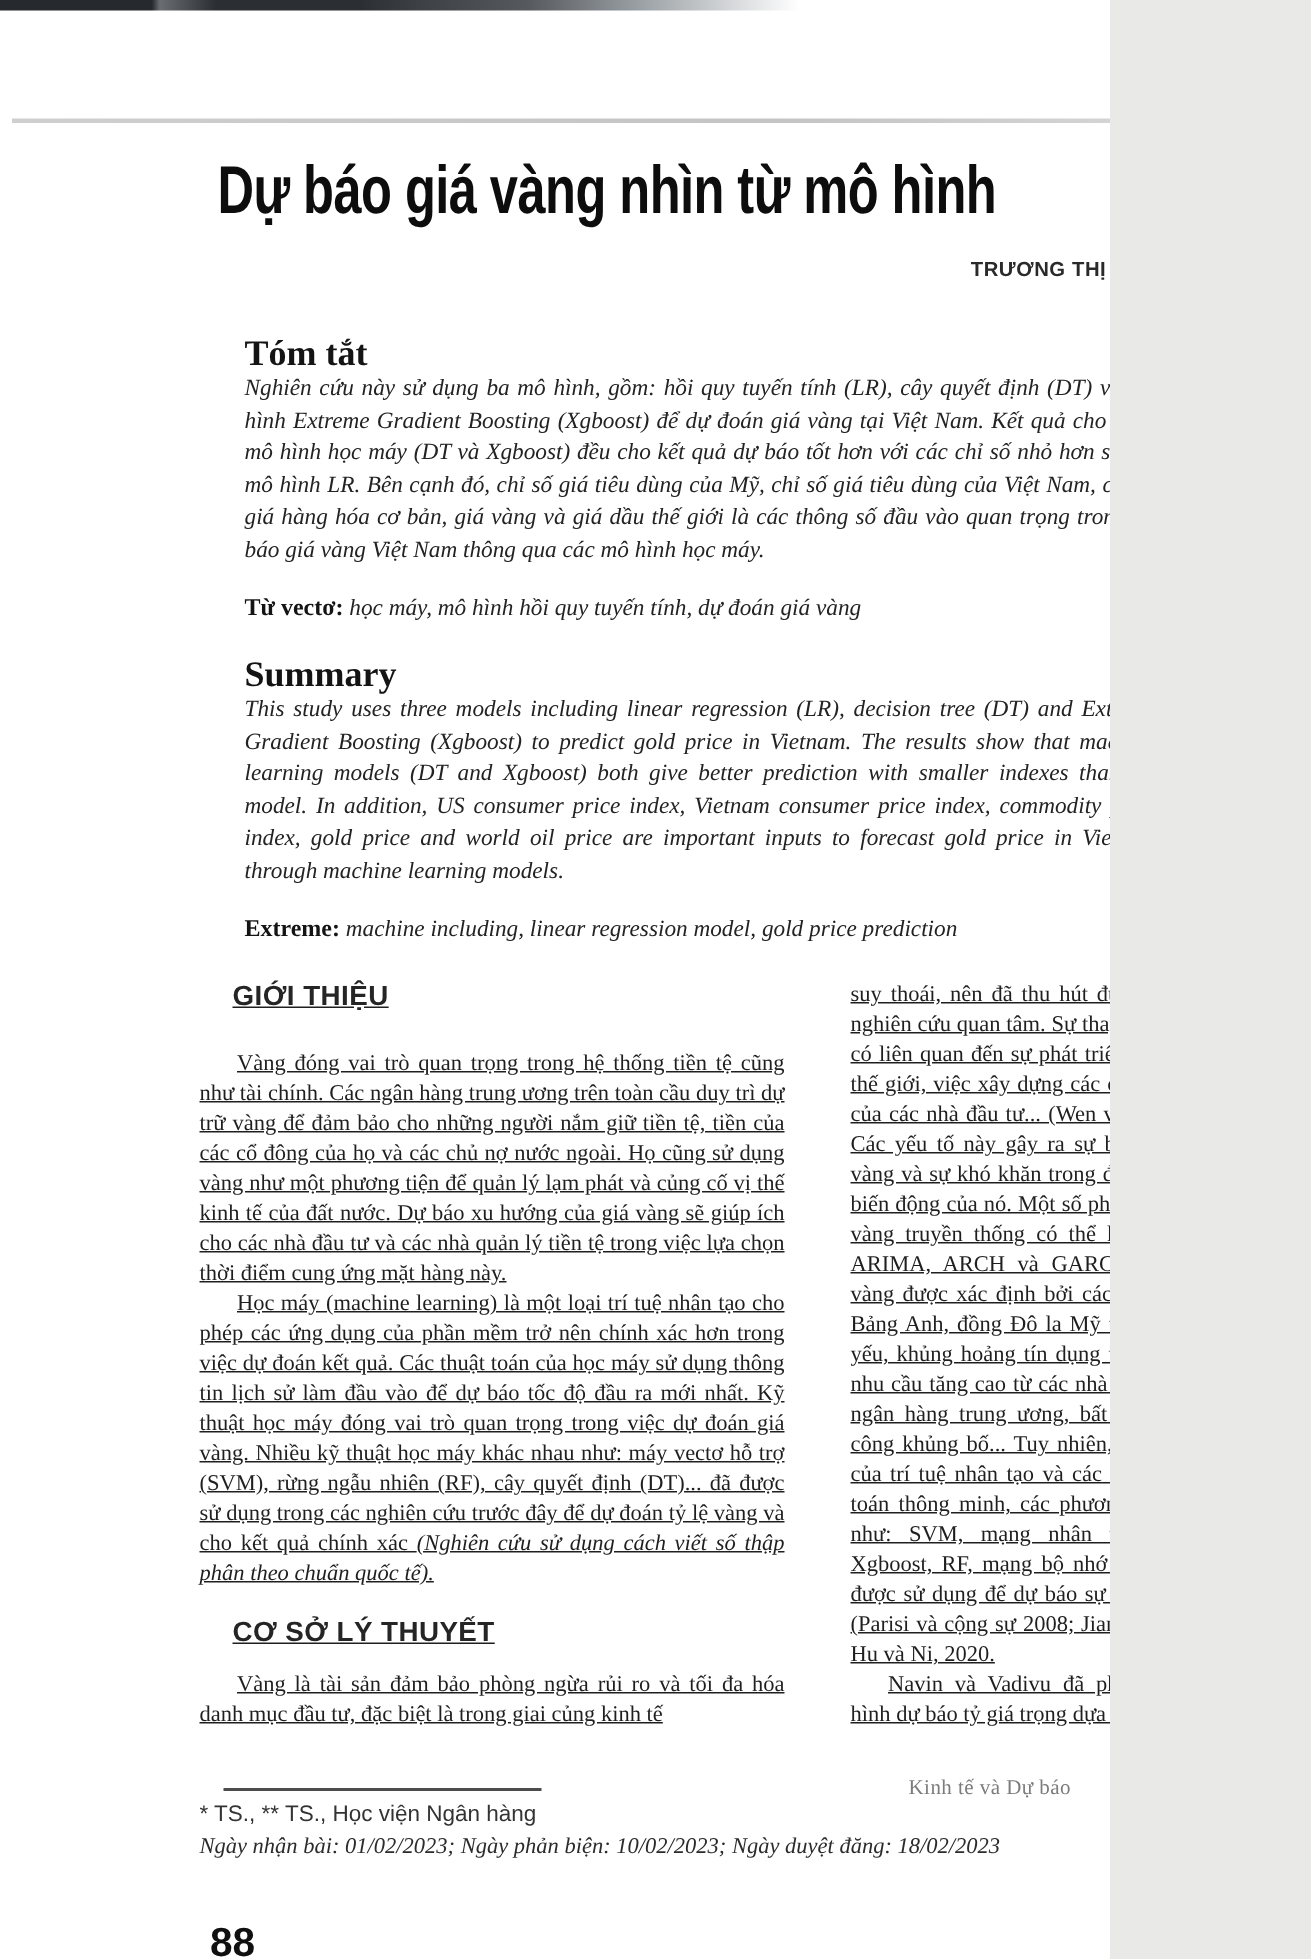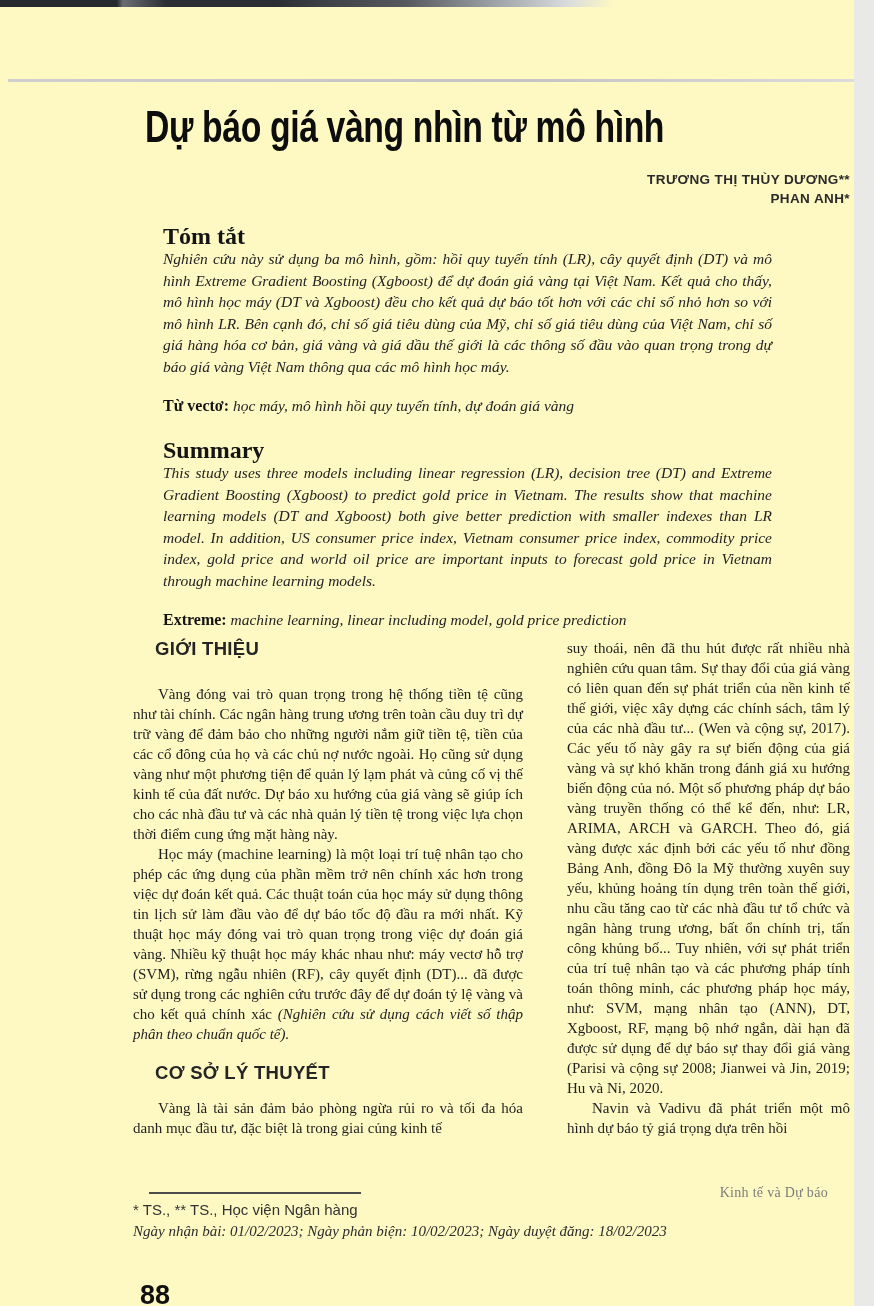--- a/index.html
+++ b/index.html
@@ -2,22 +2,22 @@
 <html lang="vi"><head>
 <meta charset="utf-8">
 <style>
   html,body{margin:0;padding:0;}
   body{
     width:874px;height:1306px;
     background:#e9e9e7;
     font-family:"Liberation Serif","DejaVu Serif",serif;
   }
   .page{
-    position:relative;width:854px;height:1306px;
-    background:#fef9c3;color:#1f1f1f;overflow:hidden;
+    position:relative;width:740px;height:1306px;
+    background:#ffffff;color:#1f1f1f;overflow:hidden;
   }
   
   .scan-top-edge{
     position:absolute;top:0;left:0;height:7px;width:72%;
     background:linear-gradient(90deg,
       #26292d 0%,#26292d 19%,#6a6e72 20%,#2b2e32 27%,#2b2e32 45%,
       #3c4044 52%,#56595d 66%,#9aa0a4 80%,#d8dadc 92%,rgba(216,218,220,0) 100%);
   }
   .header-rule{
     position:absolute;top:79px;left:8px;width:852px;height:3px;
@@ -33,21 +33,21 @@
     font-family:"Liberation Sans","DejaVu Sans",sans-serif;
     font-weight:bold;font-size:13.5px;line-height:19px;color:#2a2a2a;letter-spacing:0.4px;}
   
   .abs-block{margin:16px 78px 0 30px;}
   .abs-label{font-weight:bold;font-size:24px;line-height:24px;color:#141414;}
   .abs-text{font-style:italic;font-size:15.5px;line-height:21.5px;text-align:justify;color:#232323;}
   .kw-line{margin:18px 78px 0 30px;font-size:15.5px;line-height:21px;}
   .kw-line b{font-style:normal;font-weight:bold;color:#141414;font-size:16px;}
   .kw-line i{font-style:italic;color:#232323;}
   
-  .columns{margin-top:8px;display:flex;}
+  .columns{margin-top:23px;display:flex;text-decoration:underline;}
   .col-left{width:390px;}
   .col-gap{width:44px;flex:none;}
   .col-right{width:283px;}
   .sec-heading{font-family:"Liberation Sans","DejaVu Sans",sans-serif;
     font-weight:bold;font-size:18.5px;line-height:22px;color:#252525;
     letter-spacing:0.3px;margin:0 0 24px 22px;}
   .sec-heading.second{margin-top:18px;margin-bottom:14px;}
   .body-par{margin:0;font-size:15px;line-height:20px;text-align:justify;
     text-indent:25px;color:#1f1f1f;}
   .body-par em{font-style:italic;}
@@ -89,21 +89,21 @@
       <div class="abs-text">Nghiên cứu này sử dụng ba mô hình, gồm: hồi quy tuyến tính (LR), cây quyết định (DT) và mô hình Extreme Gradient Boosting (Xgboost) để dự đoán giá vàng tại Việt Nam. Kết quả cho thấy, mô hình học máy (DT và Xgboost) đều cho kết quả dự báo tốt hơn với các chỉ số nhỏ hơn so với mô hình LR. Bên cạnh đó, chỉ số giá tiêu dùng của Mỹ, chỉ số giá tiêu dùng của Việt Nam, chỉ số giá hàng hóa cơ bản, giá vàng và giá dầu thế giới là các thông số đầu vào quan trọng trong dự báo giá vàng Việt Nam thông qua các mô hình học máy.</div>
     </div>
 
     <p class="kw-line"><b>Từ vectơ:</b> <i>học máy, mô hình hồi quy tuyến tính, dự đoán giá vàng</i></p>
 
     <div class="abs-block" style="margin-top:22px;">
       <div class="abs-label">Summary</div>
       <div class="abs-text">This study uses three models including linear regression (LR), decision tree (DT) and Extreme Gradient Boosting (Xgboost) to predict gold price in Vietnam. The results show that machine learning models (DT and Xgboost) both give better prediction with smaller indexes than LR model. In addition, US consumer price index, Vietnam consumer price index, commodity price index, gold price and world oil price are important inputs to forecast gold price in Vietnam through machine learning models.</div>
     </div>
 
-    <p class="kw-line"><b>Extreme:</b> <i>machine learning, linear including model, gold price prediction</i></p>
+    <p class="kw-line"><b>Extreme:</b> <i>machine including, linear regression model, gold price prediction</i></p>
 
     <div class="columns">
       <div class="col-left">
         <h2 class="sec-heading">GIỚI THIỆU</h2>
         <p class="body-par">Vàng đóng vai trò quan trọng trong hệ thống tiền tệ cũng như tài chính. Các ngân hàng trung ương trên toàn cầu duy trì dự trữ vàng để đảm bảo cho những người nắm giữ tiền tệ, tiền của các cổ đông của họ và các chủ nợ nước ngoài. Họ cũng sử dụng vàng như một phương tiện để quản lý lạm phát và củng cố vị thế kinh tế của đất nước. Dự báo xu hướng của giá vàng sẽ giúp ích cho các nhà đầu tư và các nhà quản lý tiền tệ trong việc lựa chọn thời điểm cung ứng mặt hàng này.</p>
         <p class="body-par"><span>Học máy (machine learning) là một loại trí tuệ nhân tạo cho phép các ứng dụng của phần mềm trở nên chính xác hơn trong việc dự đoán kết quả. Các thuật toán của học máy sử dụng thông tin lịch sử làm đầu vào để dự báo tốc độ đầu ra mới nhất. Kỹ thuật học máy đóng vai trò quan trọng trong việc dự đoán giá vàng. Nhiều kỹ thuật học máy khác nhau như: máy vectơ hỗ trợ (SVM), rừng ngẫu nhiên (RF), cây quyết định (DT)... đã được sử dụng trong các nghiên cứu trước đây để dự đoán tỷ lệ vàng và cho kết quả chính xác </span><em>(Nghiên cứu sử dụng cách viết số thập phân theo chuẩn quốc tế).</em></p>
         <h2 class="sec-heading second">CƠ SỞ LÝ THUYẾT</h2>
         <p class="body-par">Vàng là tài sản đảm bảo phòng ngừa rủi ro và tối đa hóa danh mục đầu tư, đặc biệt là trong giai củng kinh tế</p>
       </div>
       <div class="col-gap"></div>

